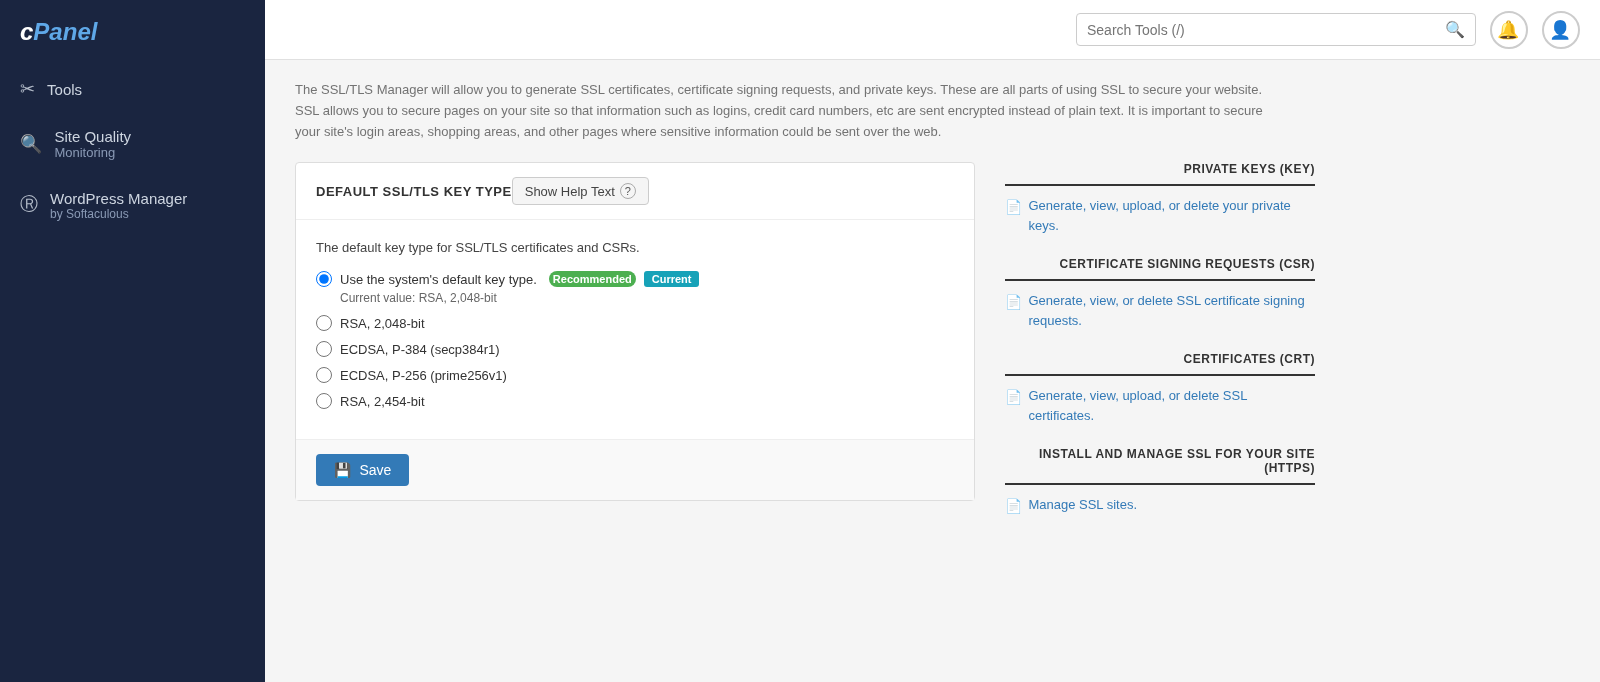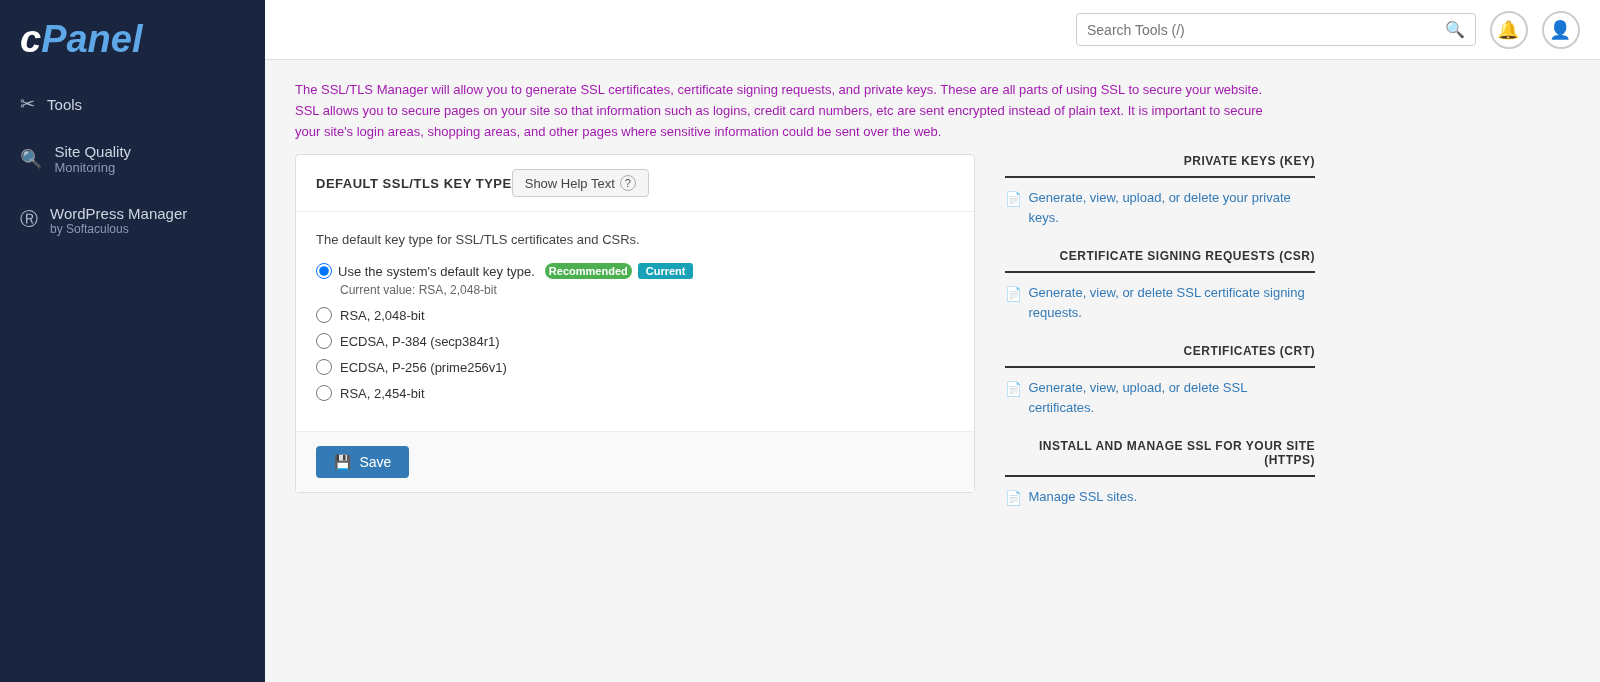--- a/index.html
+++ b/index.html
@@ -90,23 +90,23 @@
       flex: 1;
       overflow-y: auto;
       padding: 20px 30px;
       display: flex;
       flex-direction: column;
       background: #f5f5f5;
     }
 
     .intro-text {
       font-size: 13px;
-      color: #a21caf;
+      color: #737373;
       line-height: 1.6;
-      margin-bottom: 12px;
+      margin-bottom: 20px;
       max-width: 980px;
     }
 
     .content-row {
       display: flex;
       gap: 30px;
       flex: 1;
     }
 
     
@@ -256,21 +256,21 @@
 
     .right-link .doc-icon {
       color: #337ab7;
       font-size: 14px;
       margin-top: 1px;
       flex-shrink: 0;
     }
 
     
     .logo-cpanel {
-      font-size: 38px;
+      font-size: 24px;
       font-weight: 900;
       font-style: italic;
       color: #fff;
       letter-spacing: 0px;
     }
     .logo-cpanel .cp { color: #fff; }
     .logo-cpanel .anel { color: #5fa8e8; }
   </style>
 </head>
 <body>
@@ -332,21 +332,21 @@
               <span>Show Help Text</span>
               <span style="border: 1px solid #aaa; border-radius: 50%; width:16px; height:16px; display:inline-flex; align-items:center; justify-content:center; font-size:11px; color:#555;">?</span>
             </button>
           </div>
 
           <div class="panel-body">
             <p class="panel-desc">
               <span>The default key type for SSL/TLS certificates and CSRs.</span>
             </p>
 
-            <div class="radio-option" style="align-items:center; flex-wrap:wrap; gap:6px;">
+            <div class="radio-option" style="align-items:center; flex-wrap:wrap; ">
               <input type="radio" name="key-type" id="opt-system-default" checked="" style="">
               <label for="opt-system-default" style="cursor:pointer; margin-right:4px;">Use the system's default key type.</label>
               <span class="badge-recommended">Recommended</span>
               <span class="badge-current">Current</span>
             </div>
             <div class="current-value">Current value: RSA, 2,048-bit</div>
 
             <div class="radio-option">
               <input type="radio" name="key-type" id="opt-rsa-2048" style="">
               <label for="opt-rsa-2048">RSA, 2,048-bit</label>

